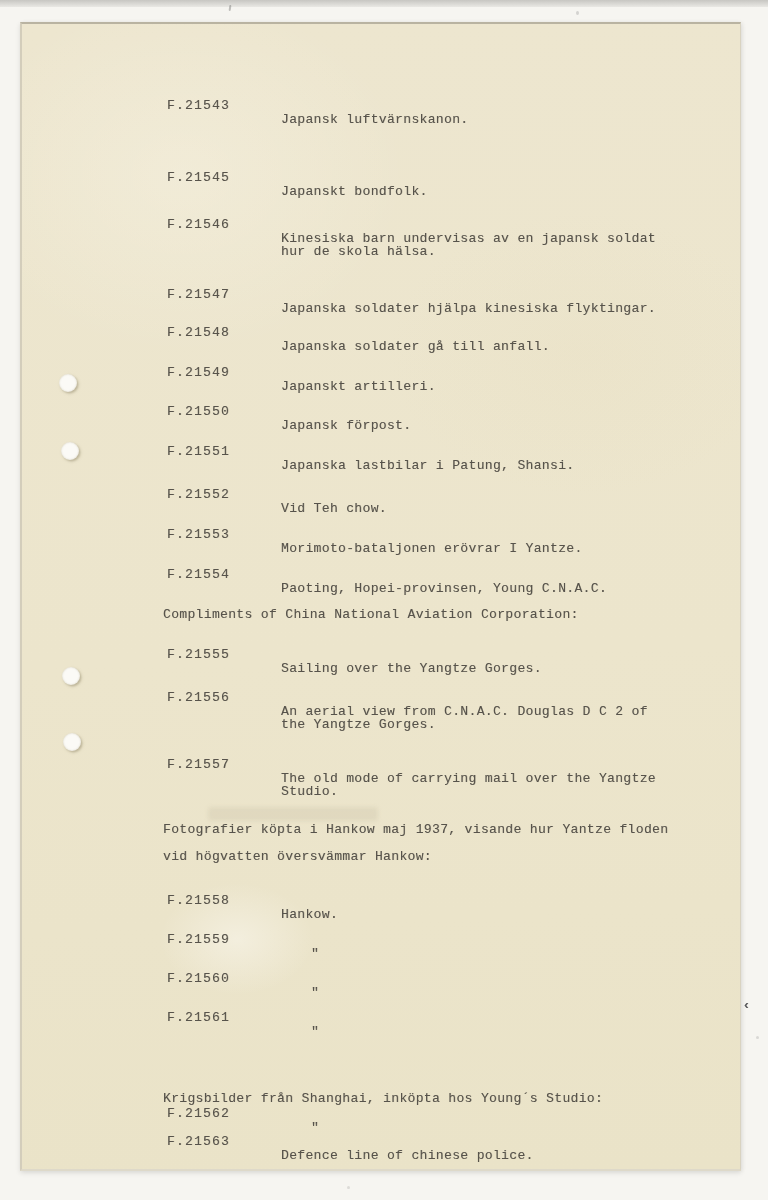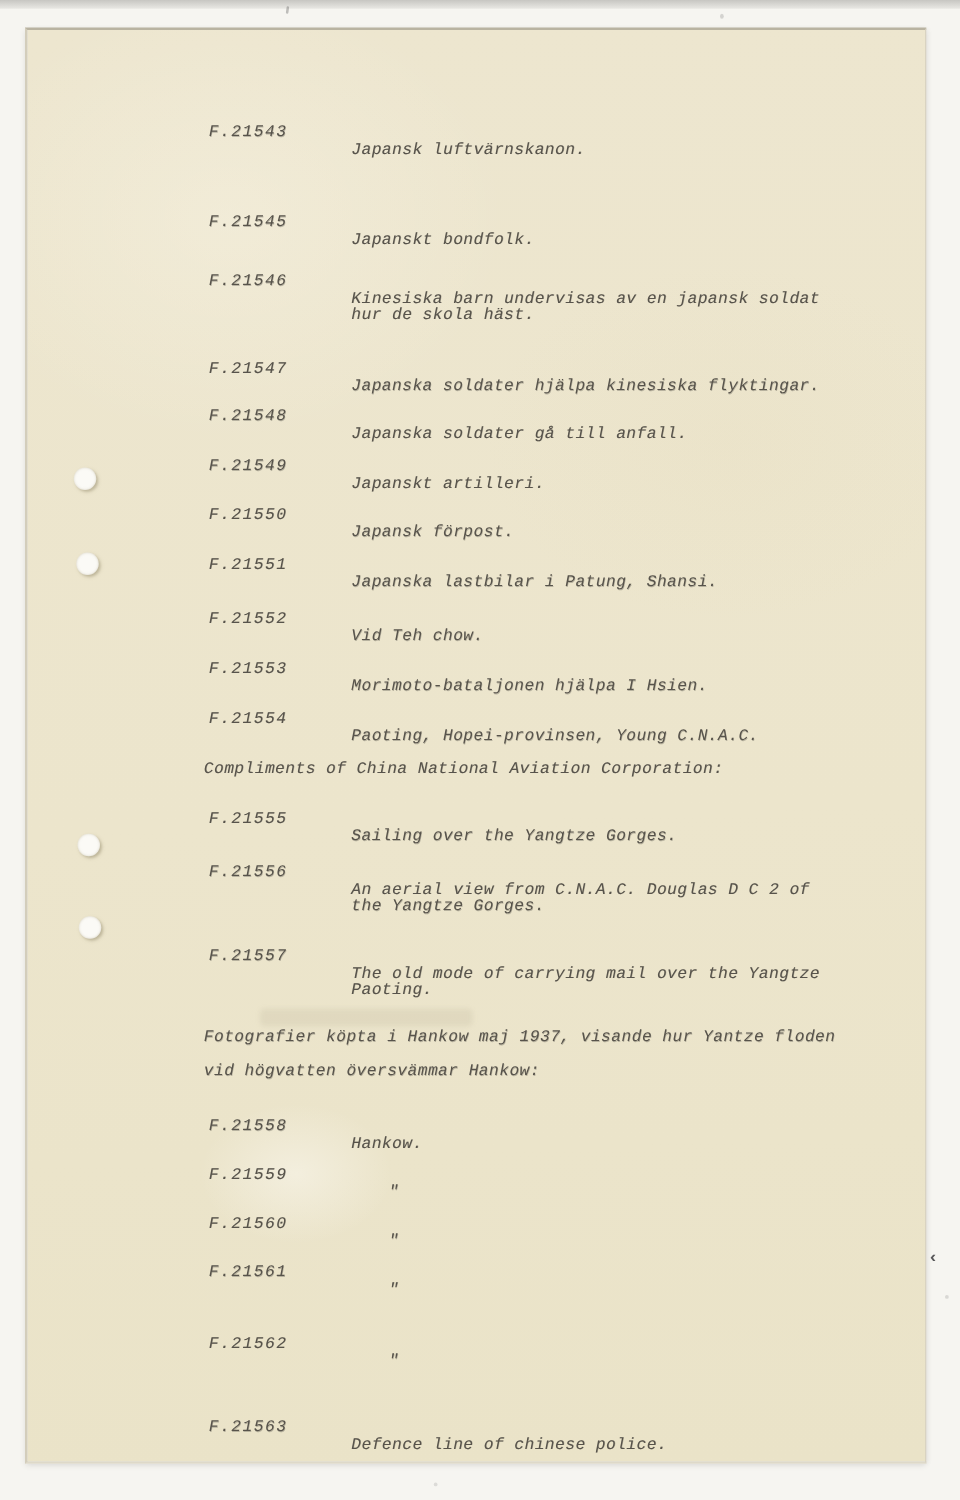--- a/index.html
+++ b/index.html
@@ -59,21 +59,20 @@
   .hole.h4 { left: 41px; top: 709px; }
 
   
   .row {
     position: absolute; left: 0; width: 721px; height: 15px;
     font-size: 13px; line-height: 14px;
     color: #57534b;
     letter-spacing: 0.35px;
     text-shadow: 0.4px 0.4px 0 rgba(87,83,75,0.35);
     white-space: pre;
-    font-style: italic;
   }
   .num     { position: absolute; left: 145px; letter-spacing: 1.2px; }
   .desc    { position: absolute; left: 259px; }
   .desc.ditto { left: 289px; }
   .heading { position: absolute; left: 141px; }
 
   
   .mark { position: absolute; color: #5c5c5c; }
   .mark-crescent { left: 742px; top: 998px; font-size: 15px; font-weight: bold;
                    color: #59595b; transform: scaleY(0.85); }
@@ -108,21 +107,21 @@
     <div class="row" style="top:133px">
       <span class="num">F.21545</span>
       <span class="desc">Japanskt bondfolk.</span>
     </div>
 
     <div class="row" style="top:180px">
       <span class="num">F.21546</span>
       <span class="desc">Kinesiska barn undervisas av en japansk soldat</span>
     </div>
     <div class="row" style="top:207px">
-      <span class="desc">hur de skola häst.</span>
+      <span class="desc">hur de skola hälsa.</span>
     </div>
 
     <div class="row" style="top:250px">
       <span class="num">F.21547</span>
       <span class="desc">Japanska soldater hjälpa kinesiska flyktingar.</span>
     </div>
 
     <div class="row" style="top:288px">
       <span class="num">F.21548</span>
       <span class="desc">Japanska soldater gå till anfall.</span>
@@ -143,21 +142,21 @@
       <span class="desc">Japanska lastbilar i Patung, Shansi.</span>
     </div>
 
     <div class="row" style="top:450px">
       <span class="num">F.21552</span>
       <span class="desc">Vid Teh chow.</span>
     </div>
 
     <div class="row" style="top:490px">
       <span class="num">F.21553</span>
-      <span class="desc">Morimoto-bataljonen hjälpa I Hsien.</span>
+      <span class="desc">Morimoto-bataljonen erövrar I Yantze.</span>
     </div>
 
     <div class="row" style="top:530px">
       <span class="num">F.21554</span>
       <span class="desc">Paoting, Hopei-provinsen, Young C.N.A.C.</span>
     </div>
 
     <div class="row" style="top:570px">
       <span class="heading">Compliments of China National Aviation Corporation:</span>
     </div>
@@ -173,21 +172,21 @@
     </div>
     <div class="row" style="top:680px">
       <span class="desc">the Yangtze Gorges.</span>
     </div>
 
     <div class="row" style="top:720px">
       <span class="num">F.21557</span>
       <span class="desc">The old mode of carrying mail over the Yangtze</span>
     </div>
     <div class="row" style="top:747px">
-      <span class="desc">Paoting.</span>
+      <span class="desc">Studio.</span>
     </div>
 
     <div class="row" style="top:785px">
       <span class="heading">Fotografier köpta i Hankow maj 1937, visande hur Yantze floden</span>
     </div>
     <div class="row" style="top:812px">
       <span class="heading">vid högvatten översvämmar Hankow:</span>
     </div>
 
     <div class="row" style="top:856px">
@@ -203,25 +202,28 @@
     <div class="row" style="top:934px">
       <span class="num">F.21560</span>
       <span class="desc ditto">"</span>
     </div>
 
     <div class="row" style="top:973px">
       <span class="num">F.21561</span>
       <span class="desc ditto">"</span>
     </div>
 
-    <div class="row" style="top:1030px">
+    <div class="row" style="top:1069px">
       <span class="num">F.21562</span>
       <span class="desc ditto">"</span>
     </div>
 
+    <div class="row" style="top:1054px">
+      <span class="heading">Krigsbilder från Shanghai, inköpta hos Young´s Studio:</span>
+    </div>
 
     <div class="row" style="top:1097px">
       <span class="num">F.21563</span>
       <span class="desc">Defence line of chinese police.</span>
     </div>
 
   </div>
 
   <div class="mark mark-crescent">‹</div>
   <div class="speck s1"></div>

